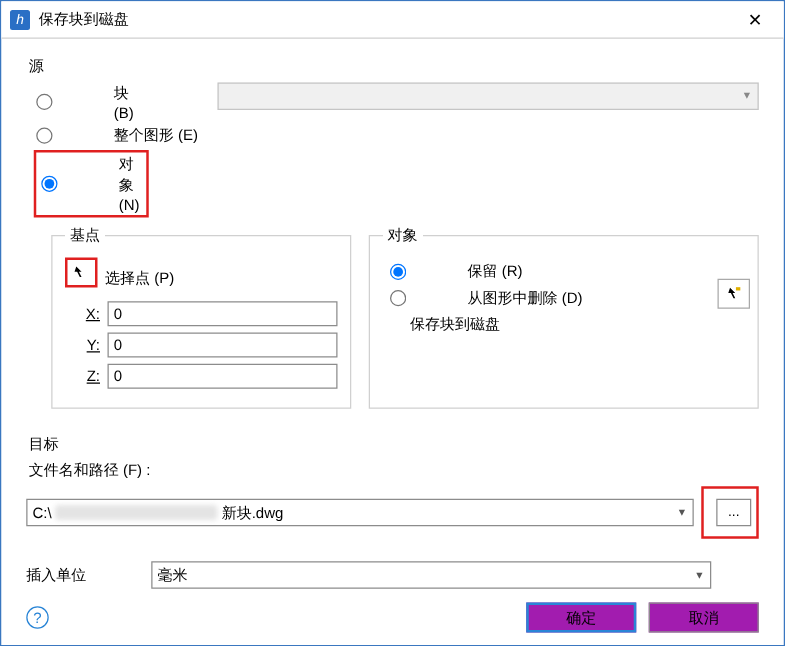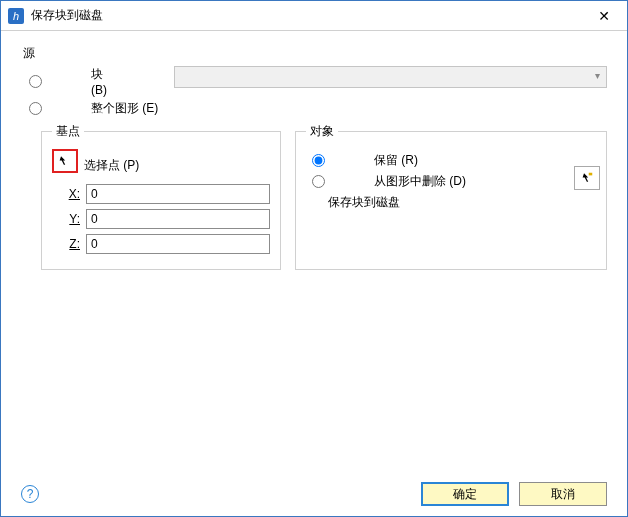--- a/index.html
+++ b/index.html
@@ -173,21 +173,21 @@
     border: 1px solid #2a85d6;
     border-radius: 50%;
     color: #2a85d6;
     display: flex; align-items: center; justify-content: center;
     font-size: 12px;
   }
   .footer-spacer { flex: 1; }
   .dlg-btn {
     width: 88px; height: 24px;
     border: 1px solid #8c8c8c;
-    background: #fef9c3;
+    background: #a21caf;
     display: flex; align-items: center; justify-content: center;
     margin-left: 10px;
   }
   .dlg-btn.primary {
     border: 2px solid #2a85d6;
   }
   .underline-hotkey { text-decoration: underline; }
 </style>
 </head>
 <body>
@@ -204,20 +204,24 @@
   <div class="section-label">源</div>
   <div style="padding-left:6px;">
     <div class="radio-row">
       <input type="radio" name="src" style="">
       <span class="radio-label">块 (B)</span>
       <span class="block-dropdown"></span>
     </div>
     <div class="radio-row">
       <input type="radio" name="src" style="">
       <span class="radio-label">整个图形 (E)</span>
+    </div>
+    <div class="radio-row highlight-red" style="width:92px;">
+      <input type="radio" name="src" checked="" style="">
+      <span class="radio-label">对象 (N)</span>
     </div>
   </div>
 
   <div class="cols">
 
     <fieldset class="col-left">
       <legend>基点</legend>
       <div class="pick-btn-row">
         <div class="icon-btn highlight-red" style="border:2px solid #e02020;">
           <svg viewBox="0 0 16 16">
@@ -255,20 +259,40 @@
         </div>
         <div class="radio-row">
           <input type="radio" name="obj" style="">
           <span>从图形中删除 (D)</span>
         </div>
         <div class="obj-status">保存块到磁盘</div>
       </div>
     </fieldset>
   </div>
 
+  <div class="target-sec">
+    <div class="section-label">目标</div>
+    <div style="margin:4px 0 4px 2px;">文件名和路径 (F) :</div>
+    <div class="path-row">
+      <div class="path-combo">
+        <span>C:\</span>
+          <span class="path-blur"></span>
+          <span>新块.dwg</span>
+      </div>
+      <div class="browse-wrap">
+        <div class="browse-btn">...</div>
+      </div>
+    </div>
+    <div class="units-row">
+      <label>插入单位</label>
+      <div class="unit-select">
+        <span>毫米</span>
+      </div>
+    </div>
+  </div>
 
 </div>
 
 <div class="footer">
   <div class="help-btn">?</div>
   <div class="footer-spacer"></div>
   <div class="dlg-btn primary">确定</div>
   <div class="dlg-btn">取消</div>
 </div>
 

